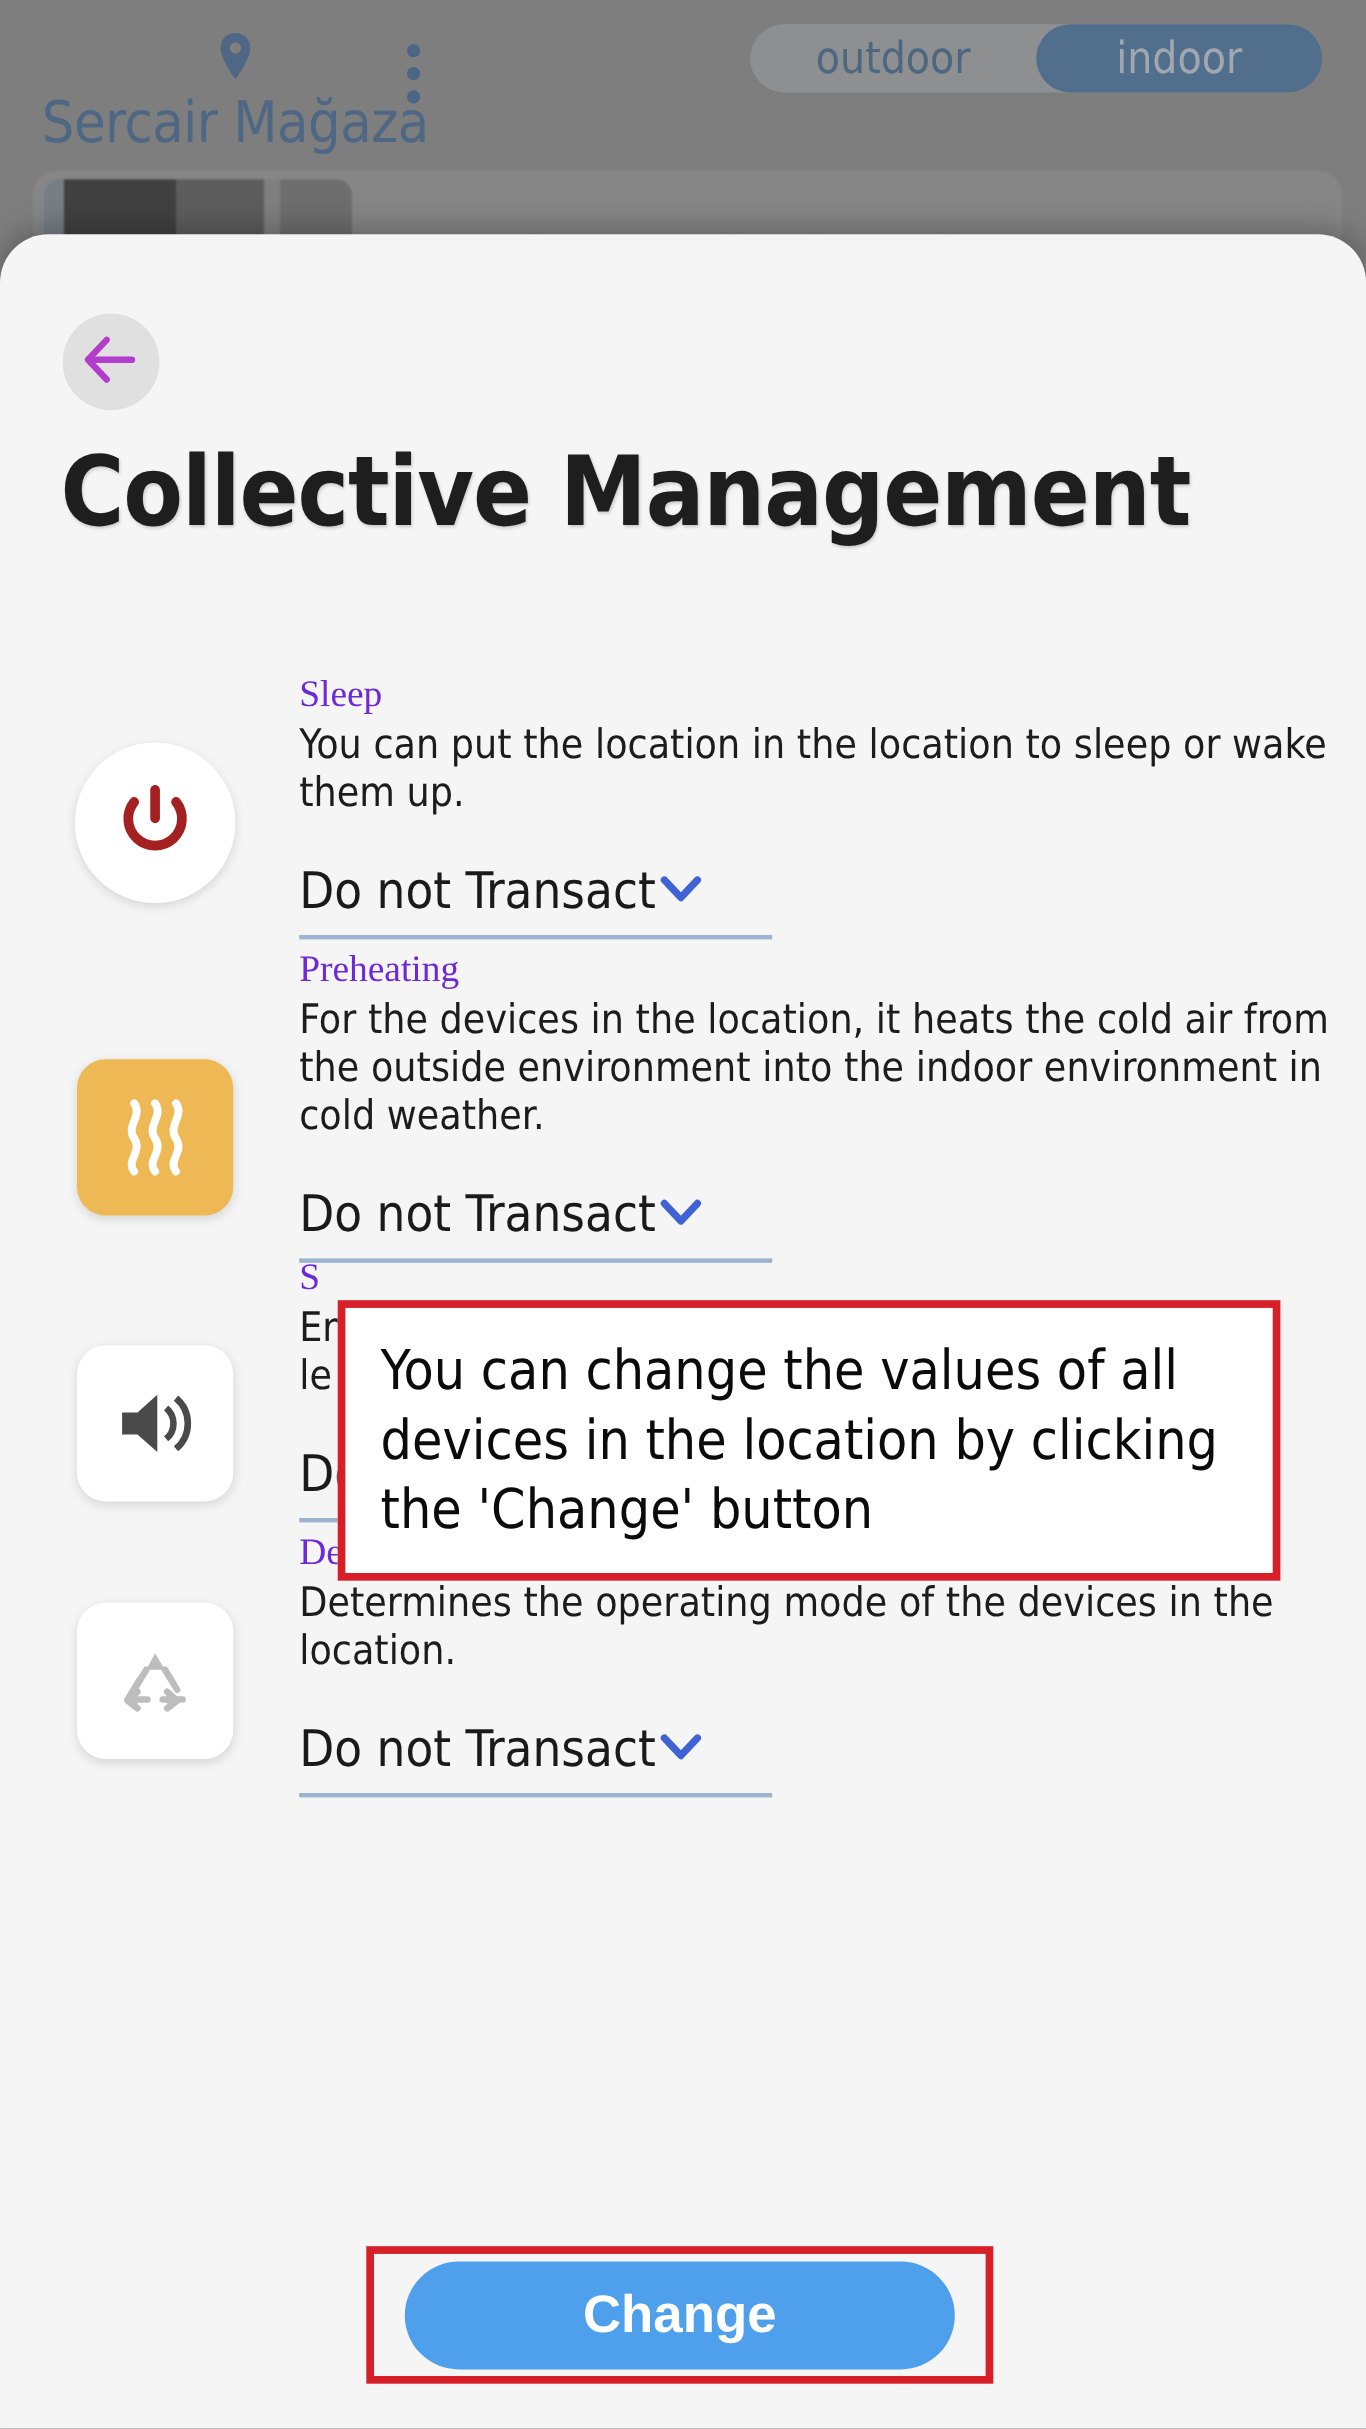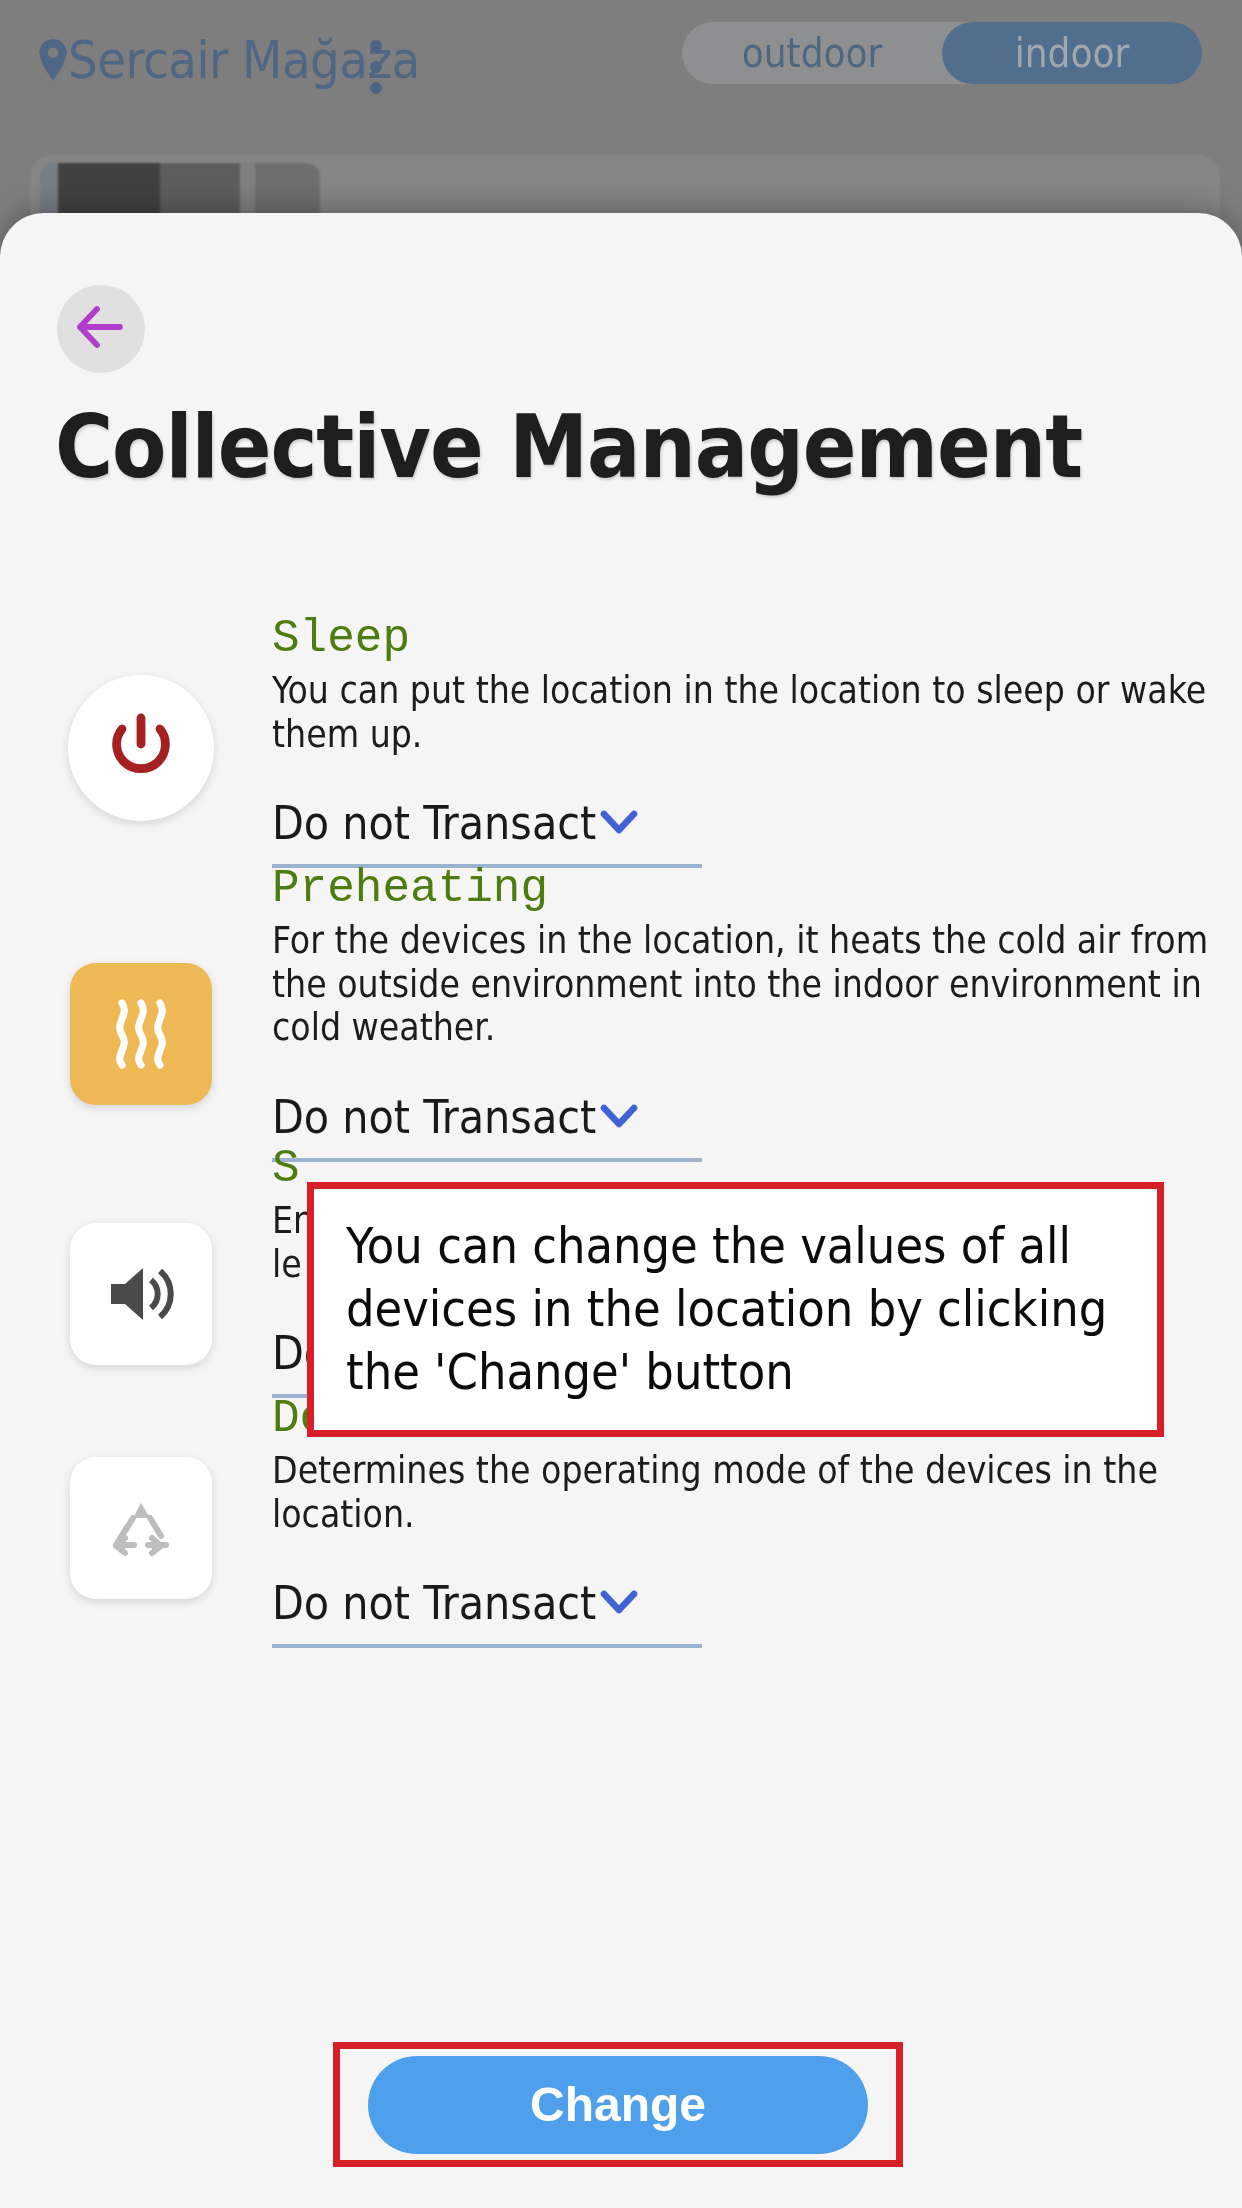--- a/index.html
+++ b/index.html
@@ -14,24 +14,25 @@
   
   #bg-app {
     position:absolute; inset:0;
     background:#8a8a8a;
   }
   .bg-header {
     position:absolute; left:0; top:0; width:1242px; height:150px;
   }
   .bg-loc {
     position:absolute; left:38px; top:30px;
-    display:flex; align-items:center; 
+    display:flex; align-items:center; gap:10px;
     color:#2c5f96; font-size:52px; letter-spacing:-0.5px;
     font-family:"DejaVu Sans Condensed","Liberation Sans",sans-serif;
     opacity:.92;
+    flex-direction:column;
   }
   .pin {
     width:30px; height:42px; position:relative; display:inline-block;
   }
   .pin svg { display:block; }
   .bg-kebab {
     position:absolute; left:370px; top:40px;
     display:flex; flex-direction:column; gap:9px; align-items:center;
   }
   .bg-kebab i { display:block; width:12px; height:12px; border-radius:50%; background:#2c5f96; }
@@ -99,22 +100,22 @@
     box-shadow:0 3px 10px rgba(0,0,0,.13);
   }
   .ic-sq {
     width:142px;height:142px;border-radius:26px;
     display:flex;align-items:center;justify-content:center;
     box-shadow:0 3px 10px rgba(0,0,0,.13);
   }
   .ic-sq.white { background:#ffffff; }
   .row-body { position:absolute; left:272px; right:30px; }
   .row-title {
-    font-size:46px; color:#4d7c0f; margin-bottom:4px;
-    font-family:Liberation Mono, monospace;
+    font-size:34px; color:#6d28d9; margin-bottom:4px;
+    font-family:Liberation Serif, serif;
   }
   .row-desc {
     font-size:37px; line-height:1.18; color:#1c1c1c;
     font-family:"DejaVu Sans Condensed","Liberation Sans",sans-serif;
   }
   .select {
     margin-top:40px; width:430px;
     border-bottom:4px solid #9ab4cf;
     padding-bottom:14px;
     display:flex; align-items:center; gap:4px;

